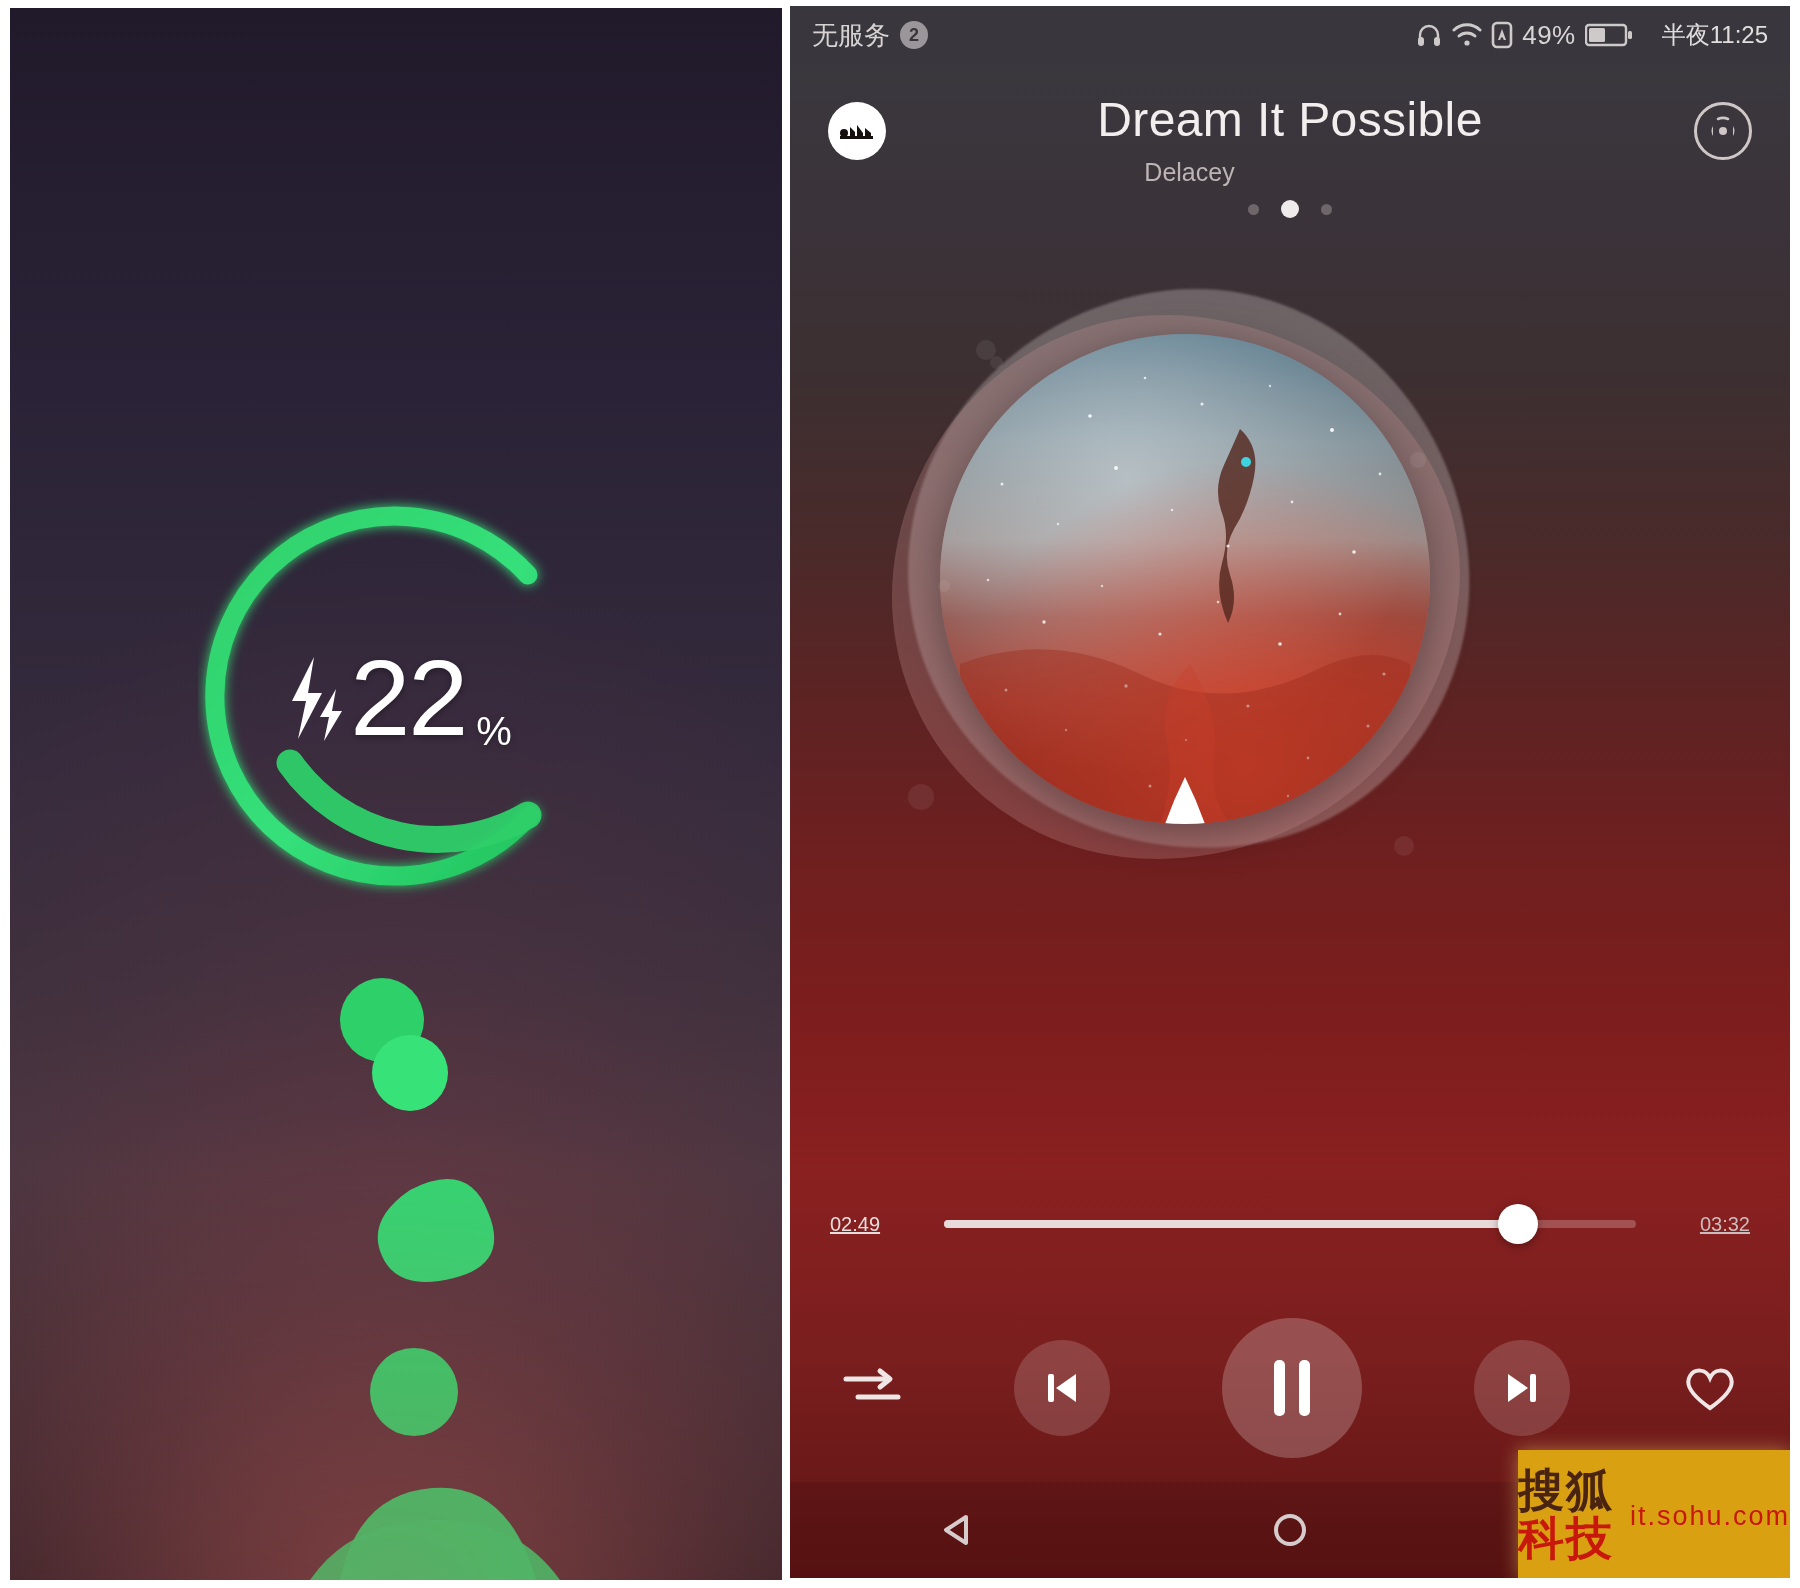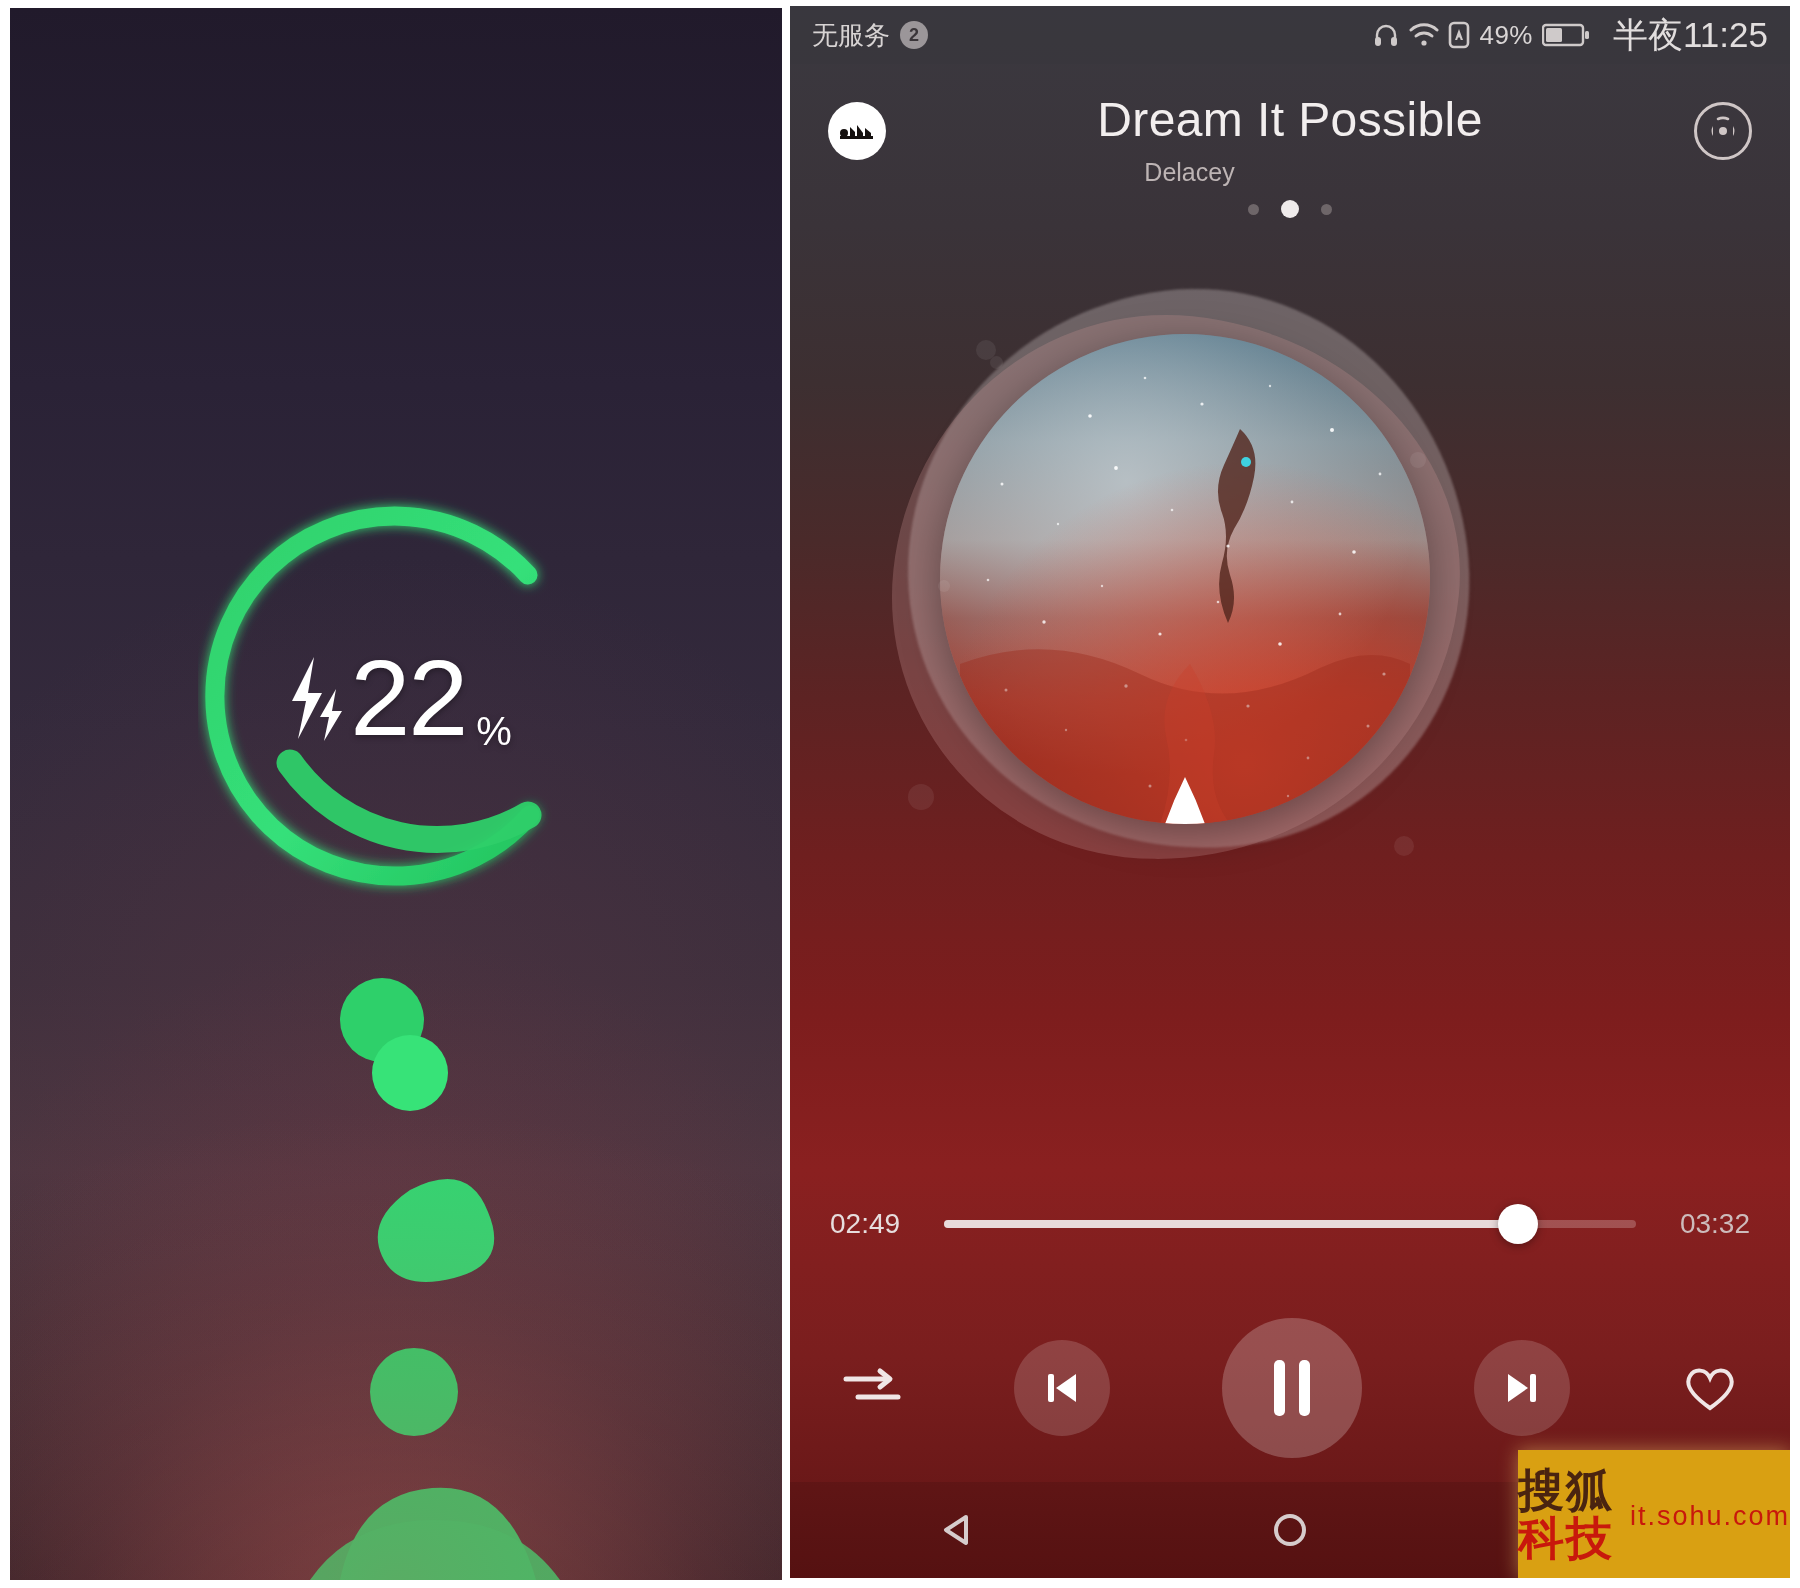--- a/index.html
+++ b/index.html
@@ -64,21 +64,21 @@
   }
   .sb-left{display:flex;align-items:center;gap:10px;}
   .sb-badge{
     display:inline-flex;align-items:center;justify-content:center;
     width:28px;height:28px;border-radius:50%;
     background:#9b9699;color:#3a3539;font-size:18px;font-weight:700;
   }
   .sb-right{margin-left:auto;display:flex;align-items:center;gap:9px;}
   .sb-right .ico{display:inline-flex;align-items:center;}
   .sb-pct{font-size:26px;color:#d9d5d5;letter-spacing:.5px;}
-  .sb-time{font-size:35px;color:#e2dede;margin-left:14px;}
+  .sb-time{font-size:24px;color:#e2dede;margin-left:20px;}
 
   
   .player-header{
     position:absolute;left:0;top:80px;width:1000px;height:130px;
   }
   .dts-badge{
     position:absolute;left:38px;top:16px;width:58px;height:58px;border-radius:50%;
     background:#ffffff;display:flex;align-items:center;justify-content:center;
   }
   .dts-badge svg{display:block;}
@@ -127,21 +127,21 @@
     display:flex;flex-direction:column;align-items:center;
   }
   .huawei-logo svg{display:block;}
   .float-bubble{position:absolute;border-radius:50%;background:rgba(255,255,255,.07);}
 
   
   .progress-row{
     position:absolute;left:40px;top:1188px;width:920px;height:60px;
     display:flex;align-items:center;gap:18px;
   }
-  .time-label{color:#e7dede;font-size:28px;min-width:96px;}
+  .time-label{color:#e7dede;font-size:20px;min-width:96px;text-decoration:underline;}
   .time-label.end{text-align:right;color:#cdbcbc;}
   .track{
     position:relative;flex:1;height:8px;border-radius:4px;background:rgba(230,200,200,.30);
   }
   .track-fill{position:absolute;left:0;top:0;height:8px;border-radius:4px;background:#e8dada;width:83%;}
   .track-thumb{
     position:absolute;top:50%;left:83%;width:40px;height:40px;margin-top:-20px;margin-left:-20px;
     border-radius:50%;background:#ffffff;box-shadow:0 2px 8px rgba(0,0,0,.35);
   }
 

